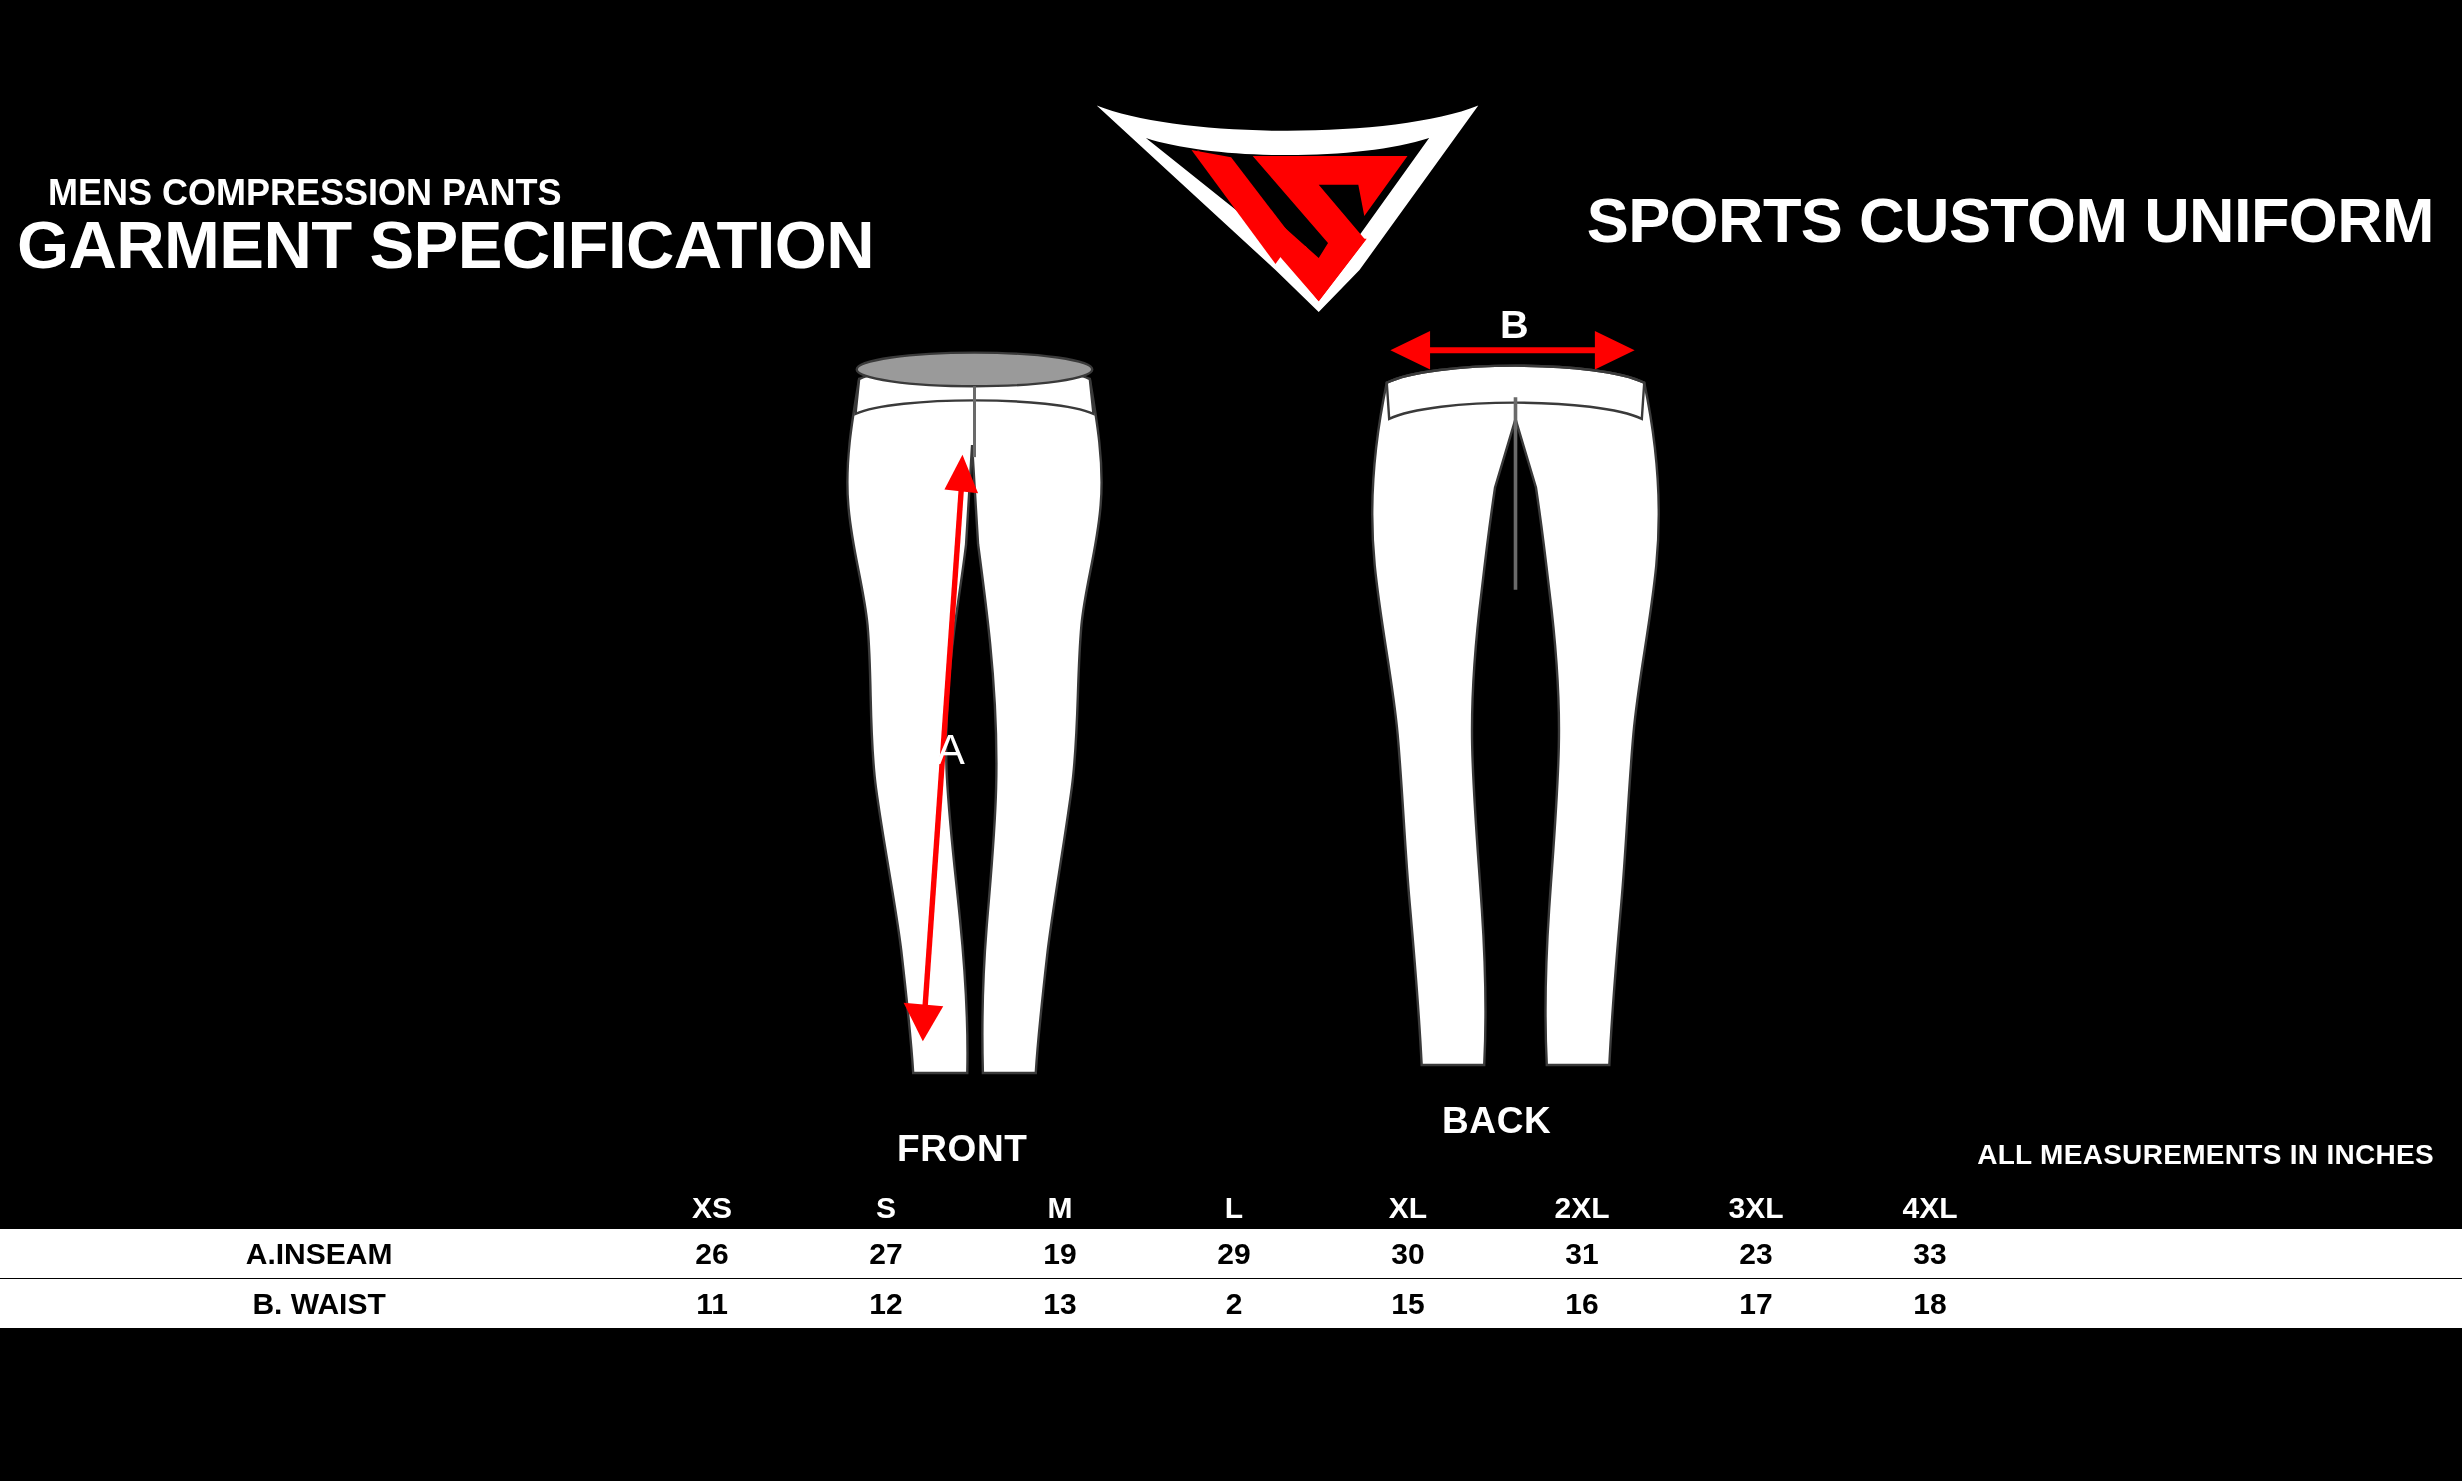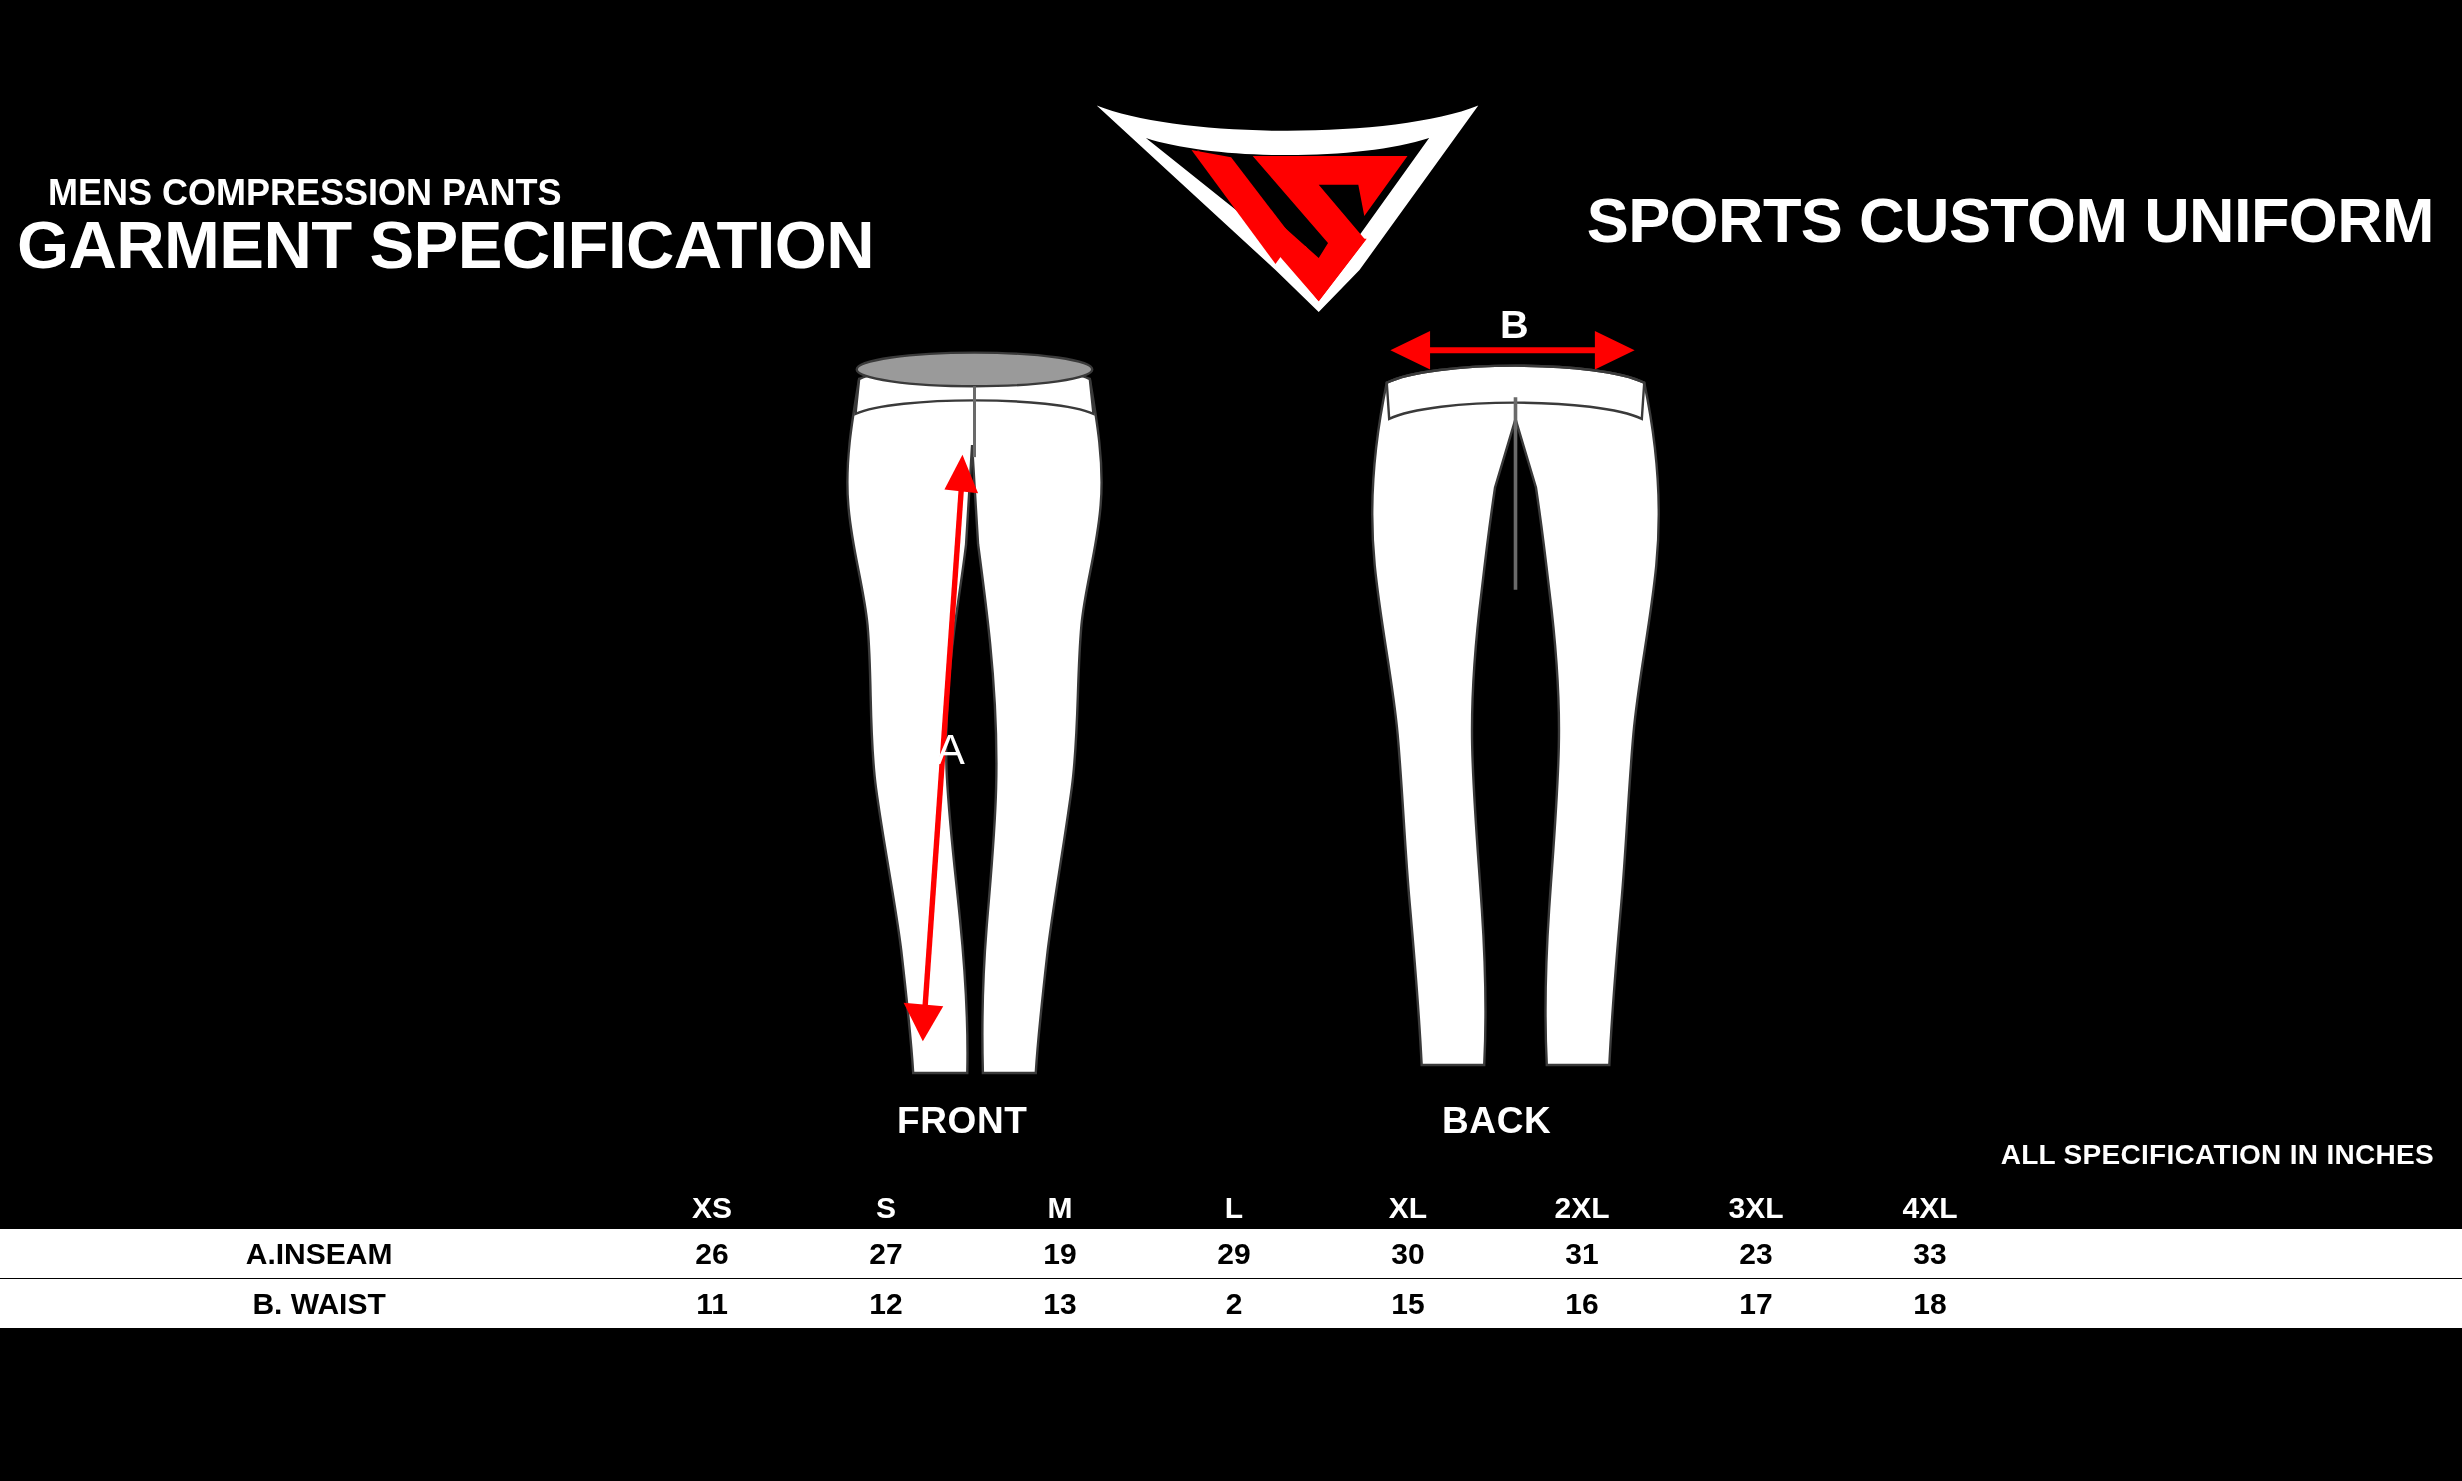--- a/index.html
+++ b/index.html
@@ -82,21 +82,21 @@
   }
 
   .view-label {
     position: absolute;
     font-size: 37px;
     font-weight: bold;
     letter-spacing: 0.6px;
     color: #ffffff;
     white-space: nowrap;
   }
-  #label-front { left: 897px; top: 1100px; }
+  #label-front { left: 897px; top: 1128px; }
   #label-back  { left: 1442px; top: 1100px; }
 
   #measure-note {
     position: absolute;
     right: 28px;
     top: 1139px;
     font-size: 28px;
     font-weight: bold;
     letter-spacing: 0.3px;
     color: #ffffff;
@@ -268,21 +268,21 @@
       <path d="M 66,126 C 140,88 420,88 494,126" fill="none" stroke="#3A3A3A" stroke-width="4"></path>
 
       <line x1="280" y1="150" x2="280" y2="470" stroke="#6A6A6A" stroke-width="6"></line>
     </g>
   </svg>
 </div>
 
 <div class="view-label" id="label-front">FRONT</div>
 <div class="view-label" id="label-back">BACK</div>
 
-<div id="measure-note">ALL SPECIFICATION IN INCHES</div>
+<div id="measure-note">ALL MEASUREMENTS IN INCHES</div>
 
 <div id="size-table-wrap">
   <table id="size-table">
     <colgroup>
       <col class="col-label">
       <col class="col-size">
         <col class="col-size">
         <col class="col-size">
         <col class="col-size">
       <col class="col-size">

